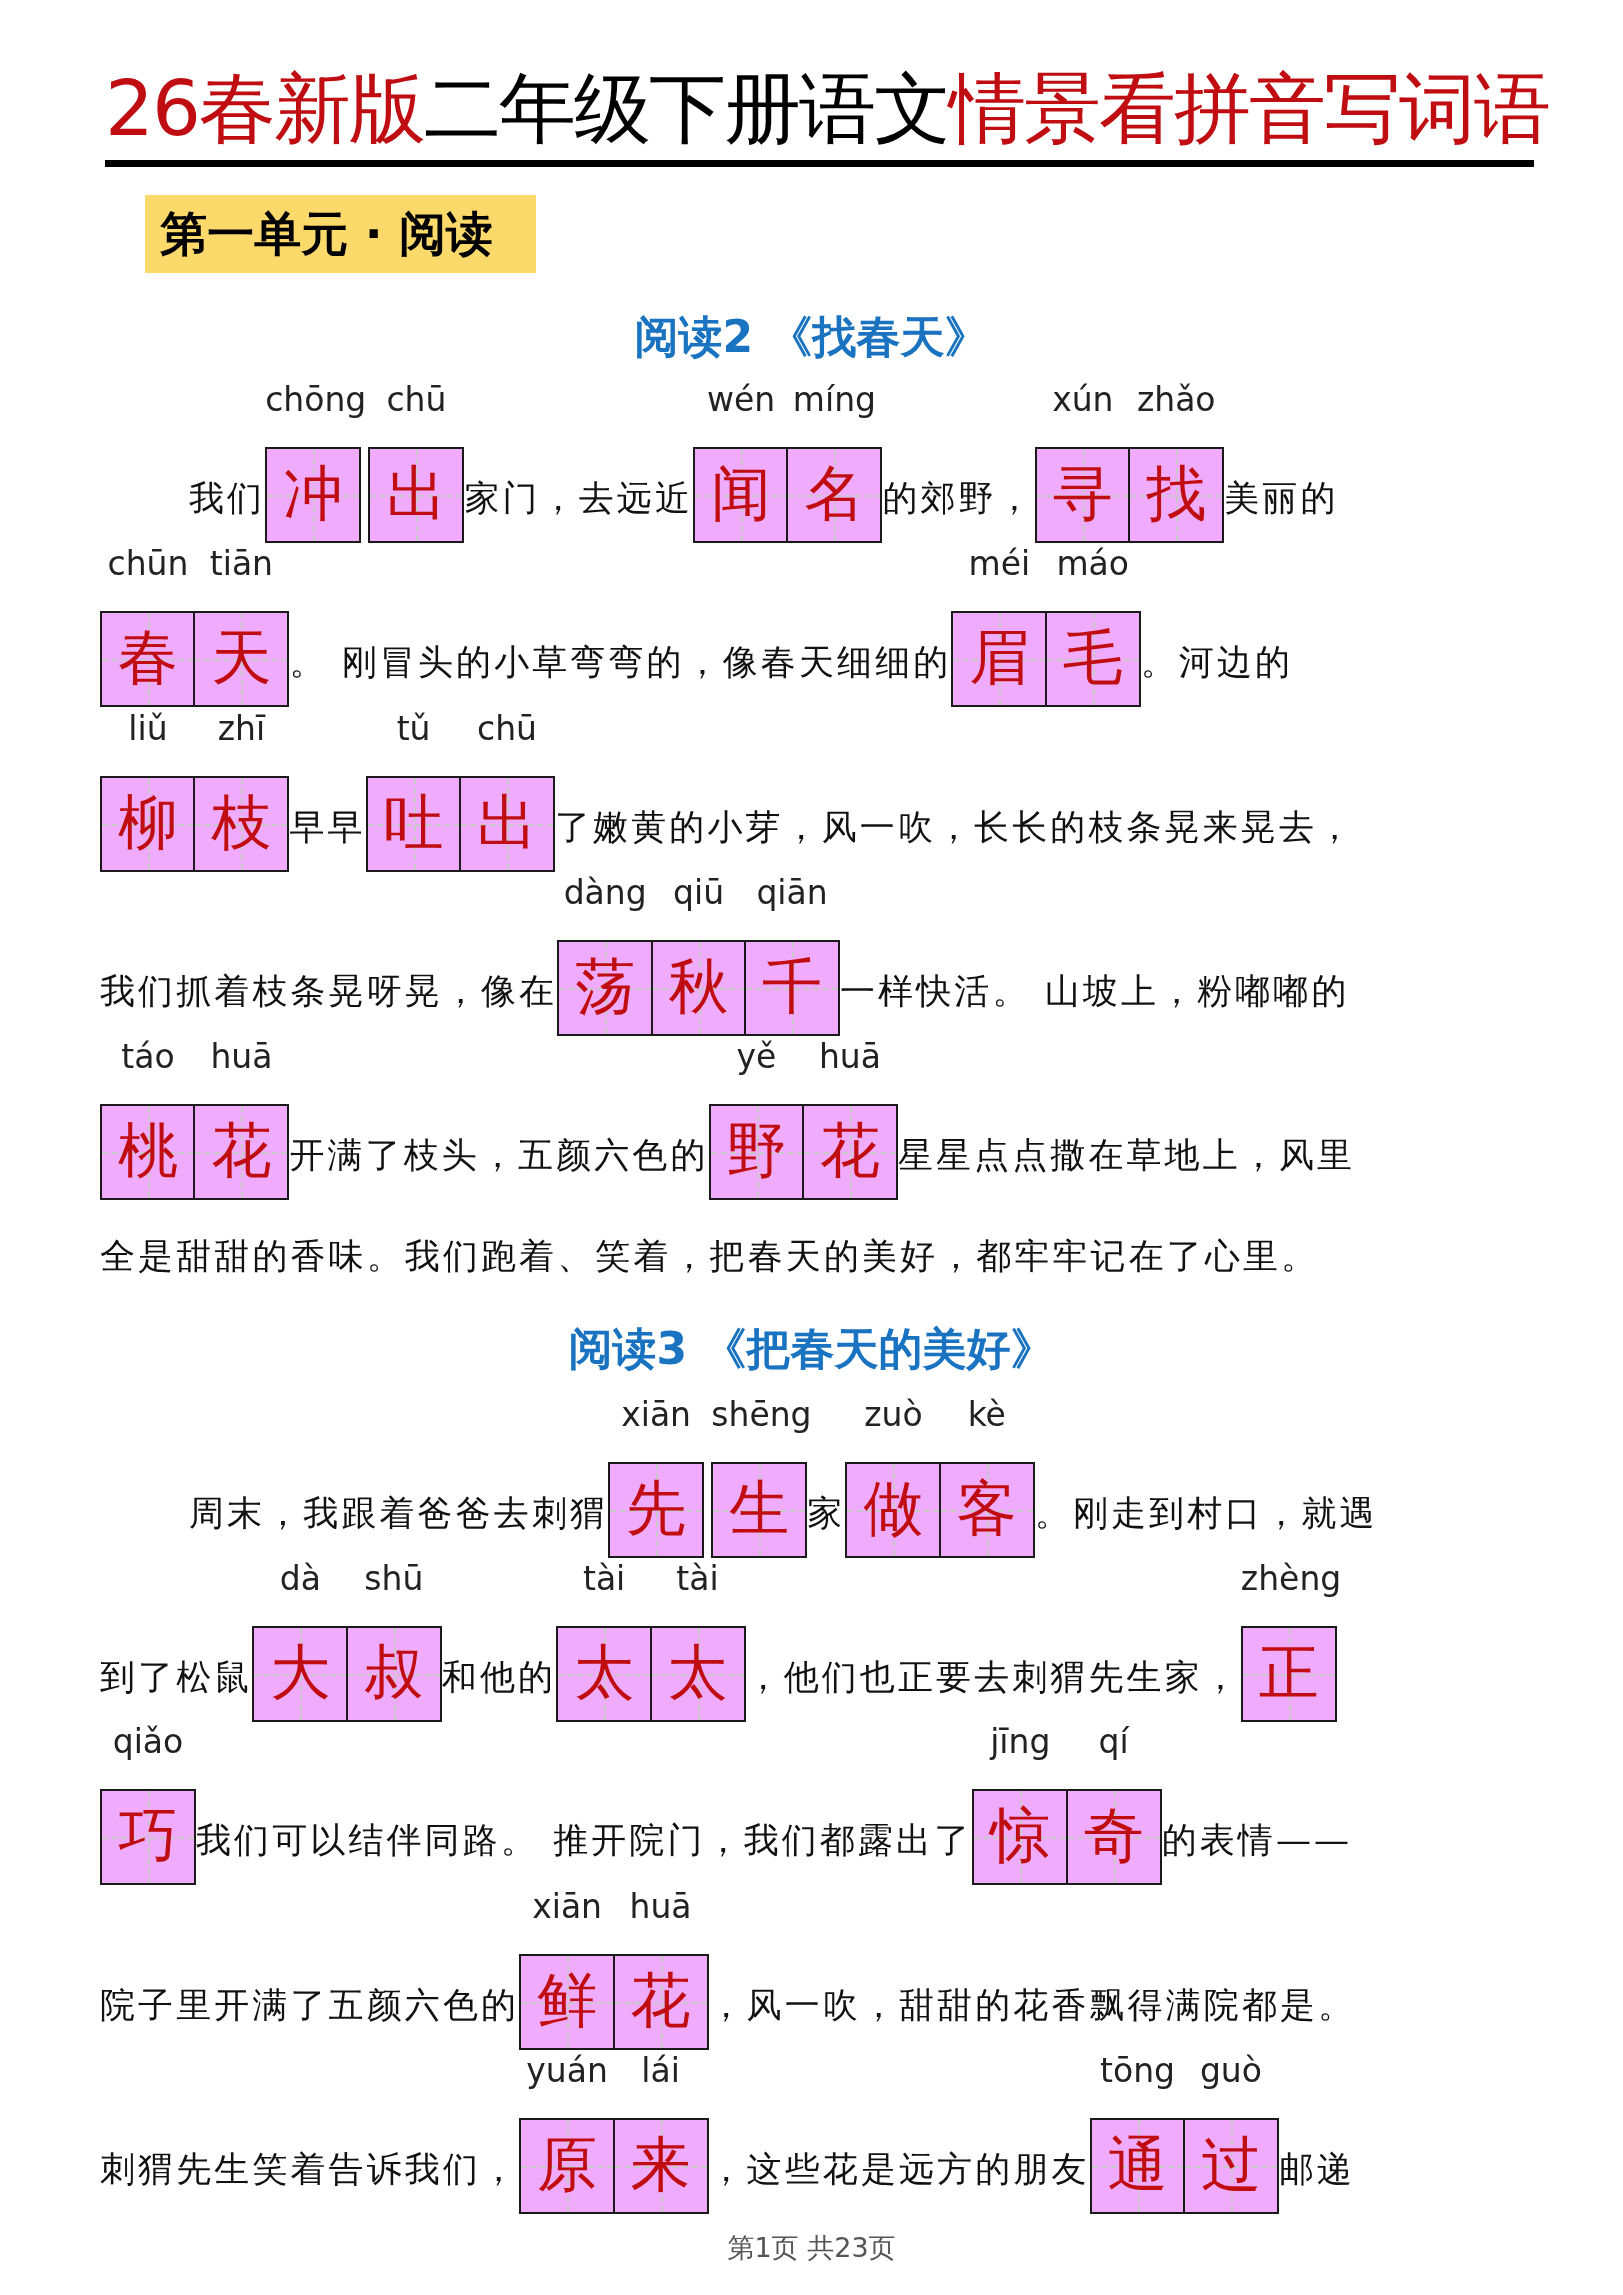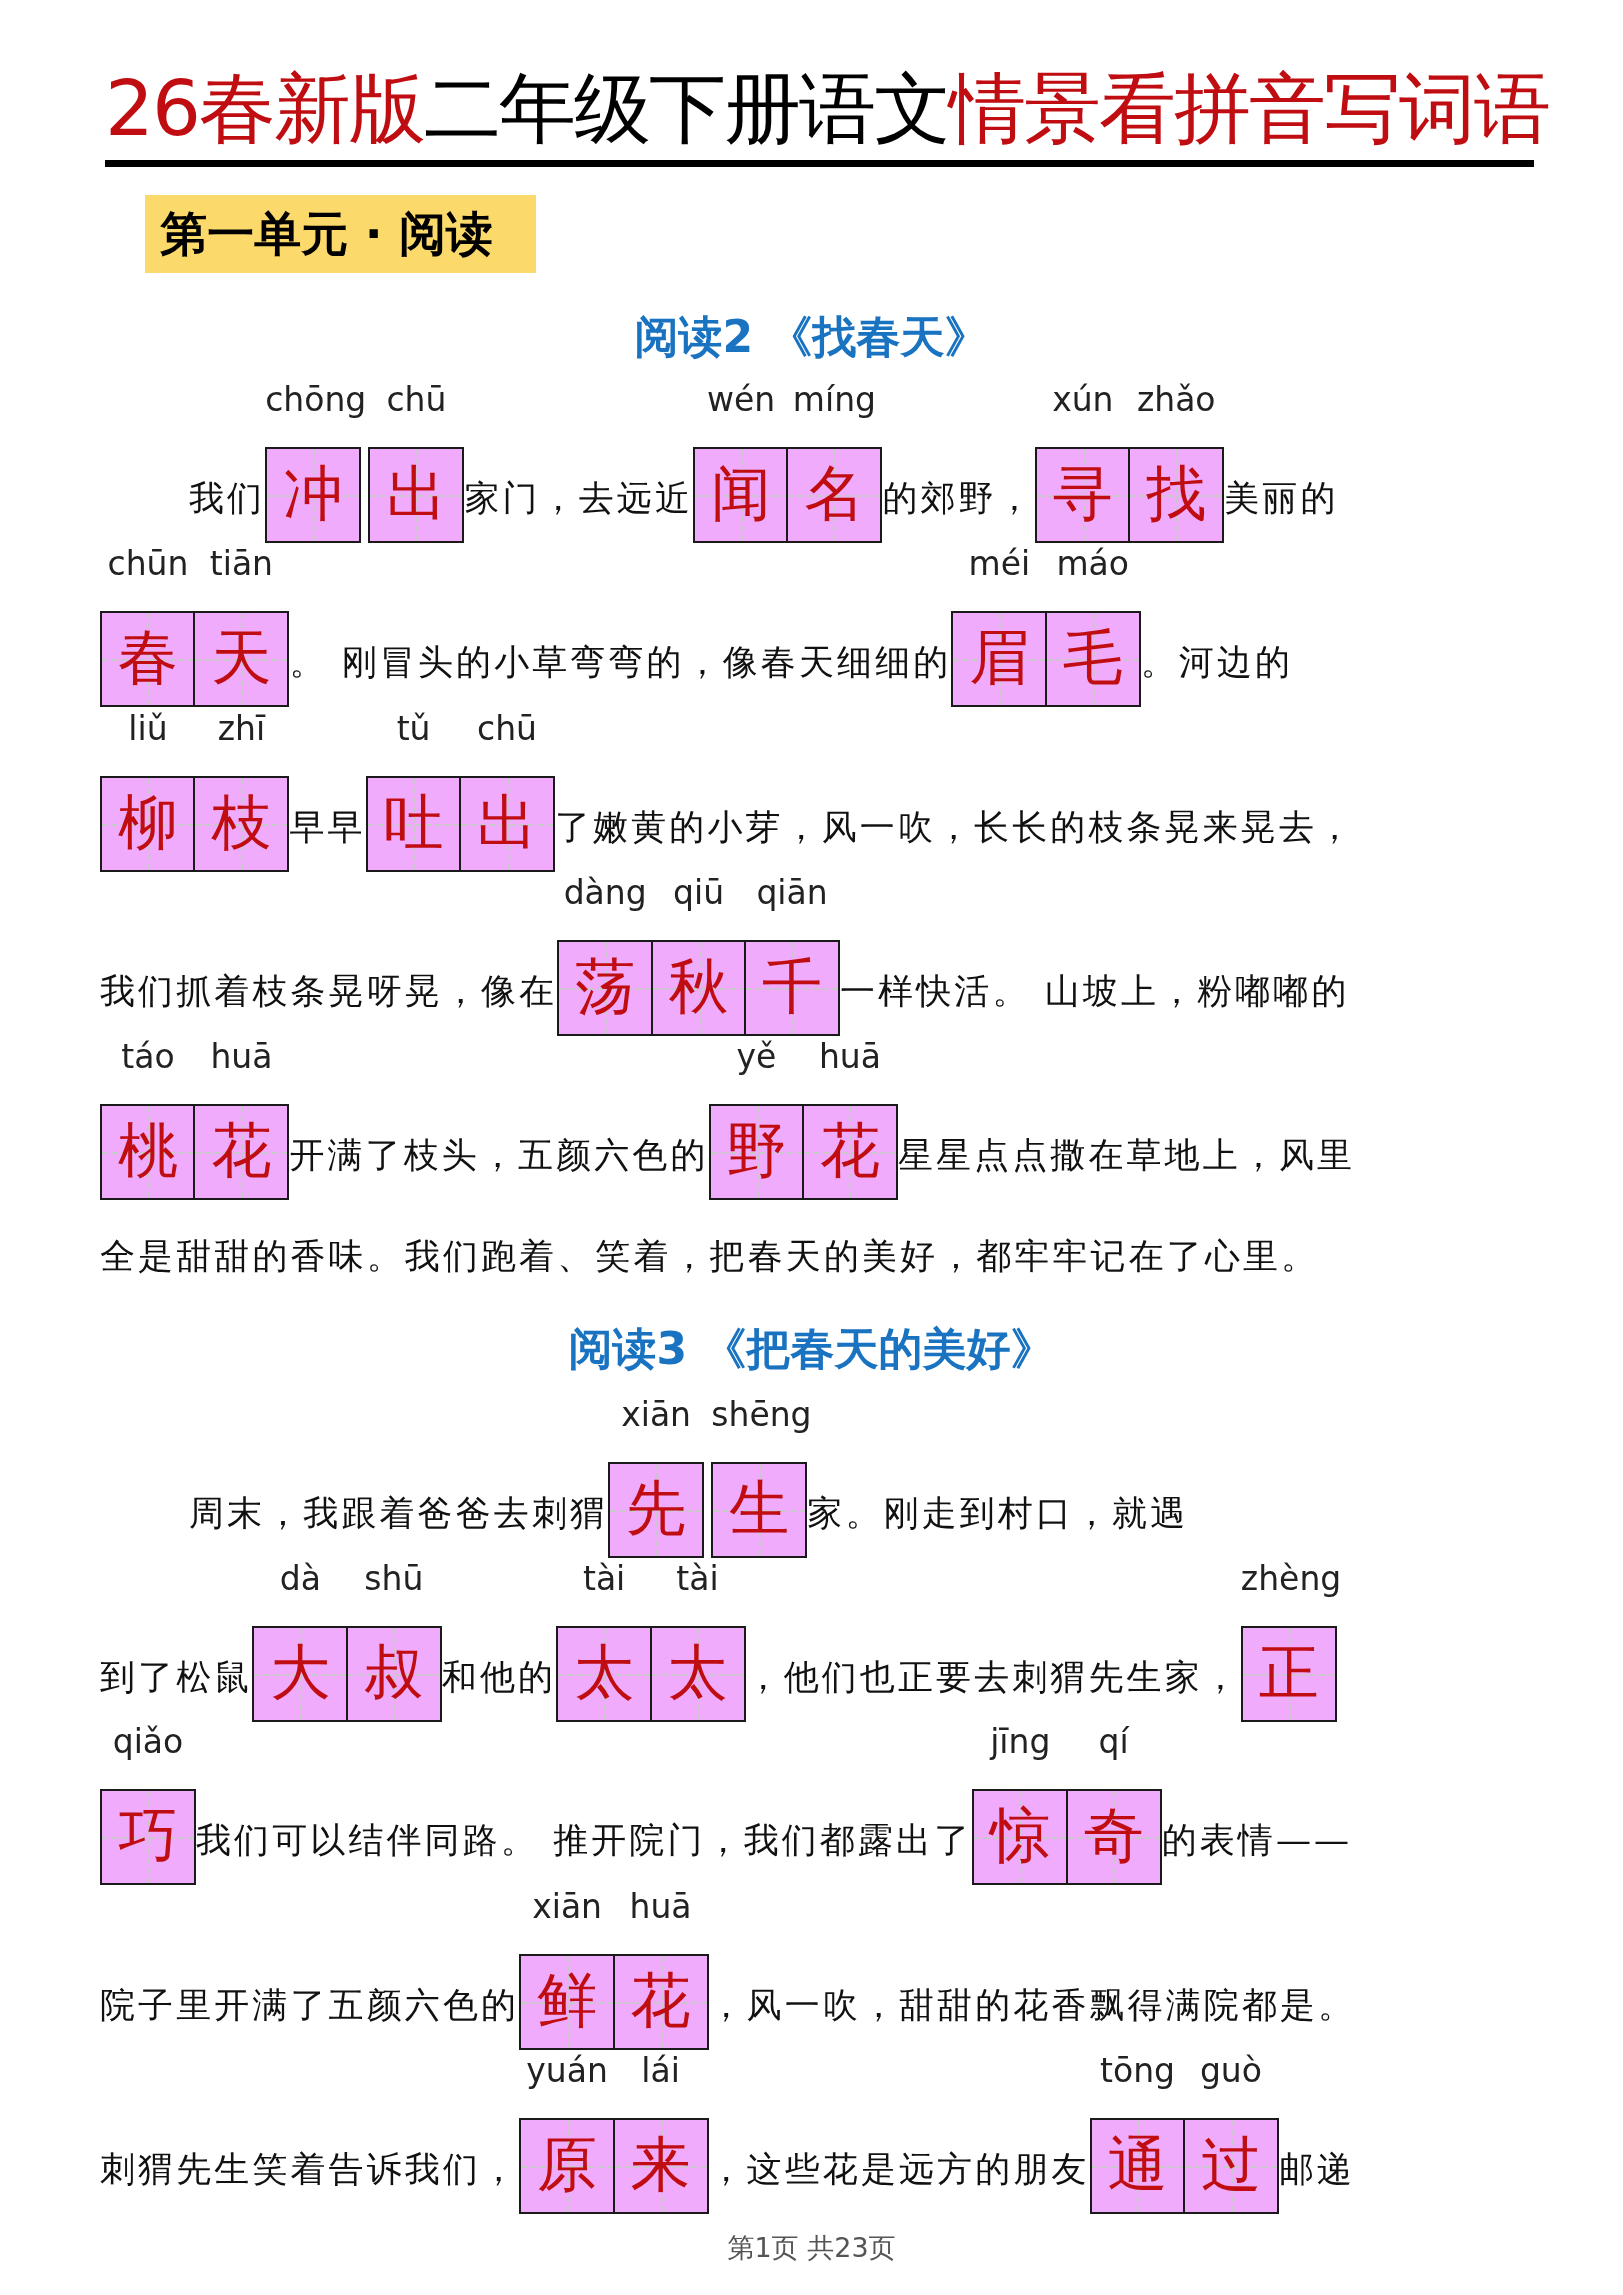--- a/index.html
+++ b/index.html
@@ -188,20 +188,30 @@
         <span class="py">xiān</span>
         <span class="hz">先</span>
       </div>
     <div class="gap"></div>
     <div class="box">
         <span class="py">shēng</span>
         <span class="hz">生</span>
       </div>
   </div>
   <span class="txt">家</span>
+  <div class="grp">
+    <div class="box">
+        <span class="py">zuò</span>
+        <span class="hz">做</span>
+      </div>
+    <div class="box">
+        <span class="py">kè</span>
+        <span class="hz">客</span>
+      </div>
+  </div>
   <span class="txt">。刚走到村口，就遇</span>
 </div>
 
 <div class="line" style="left:100px; top:1625px;">
   <span class="txt">到了松鼠</span>
   <div class="grp">
     <div class="box">
         <span class="py">dà</span>
         <span class="hz">大</span>
       </div>

